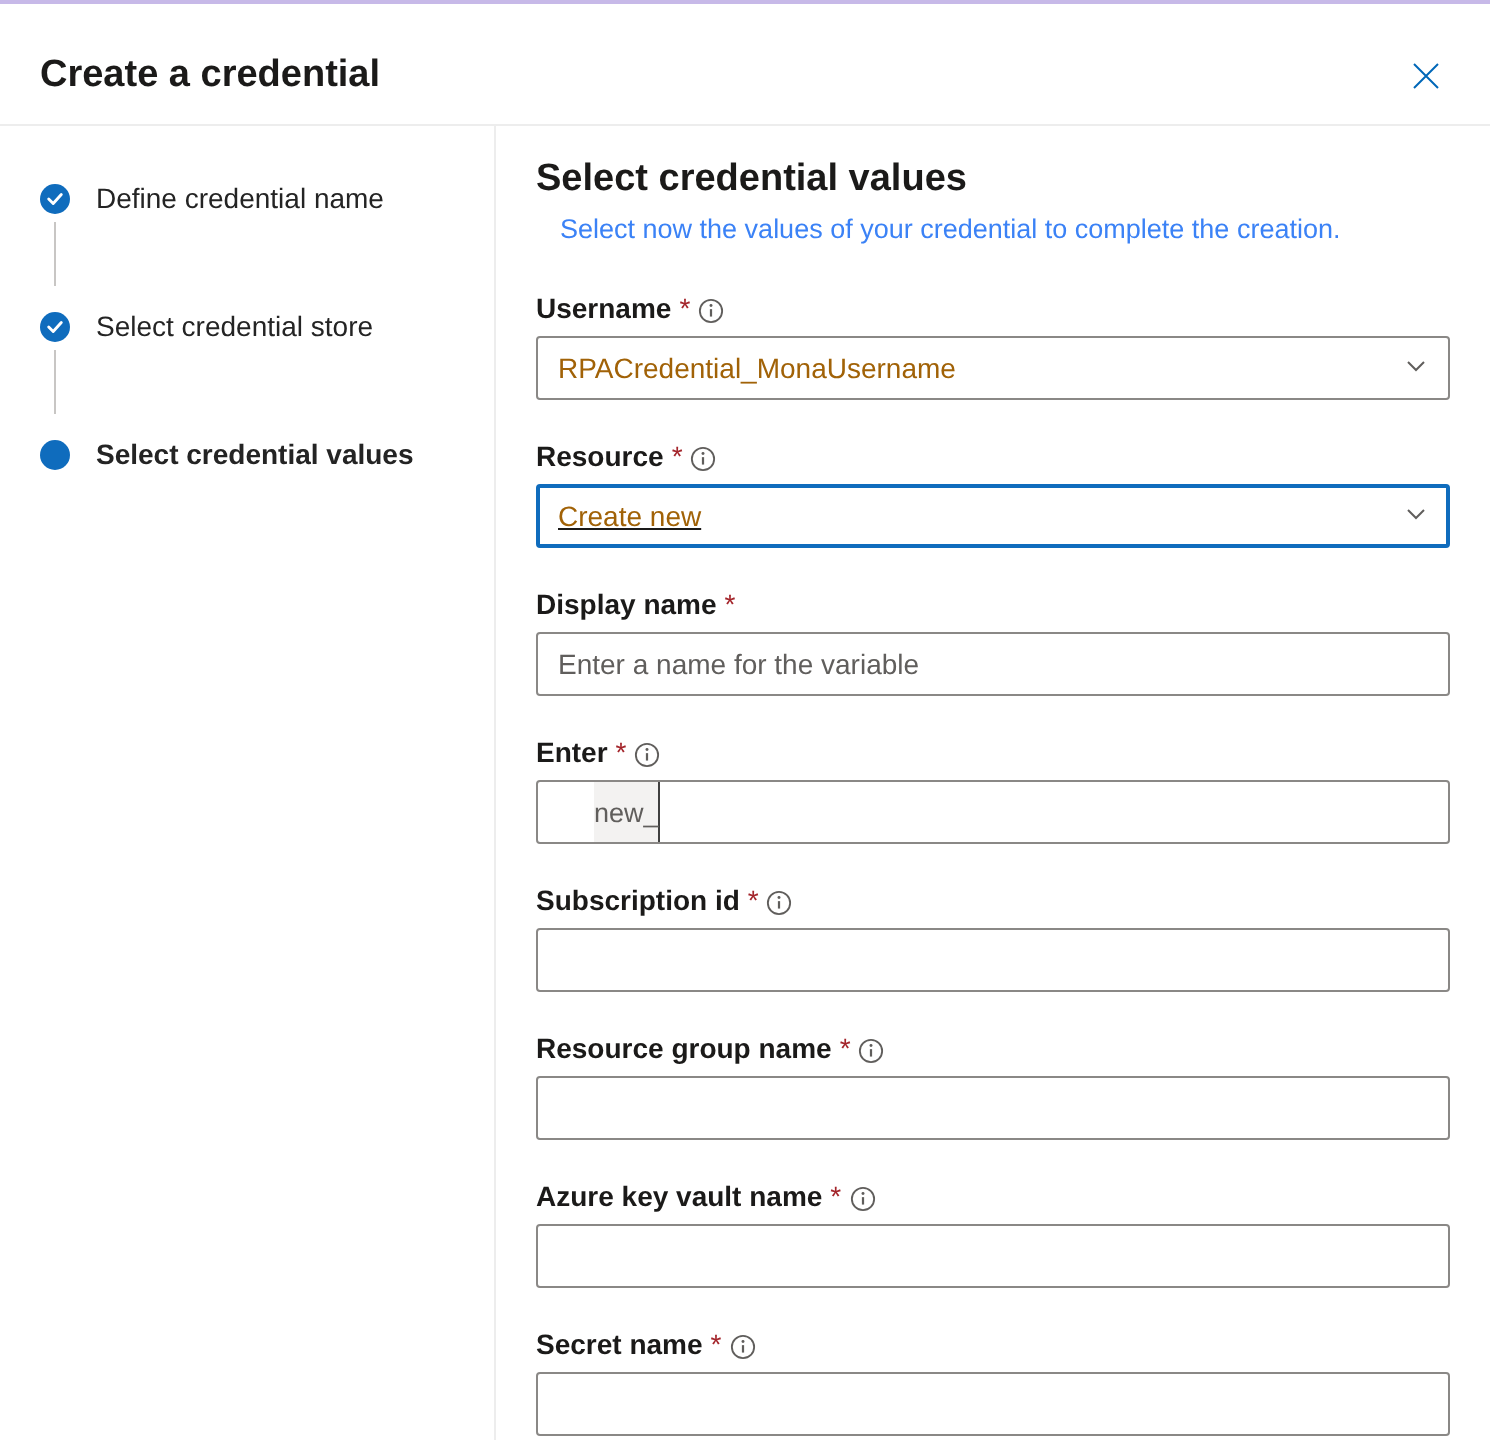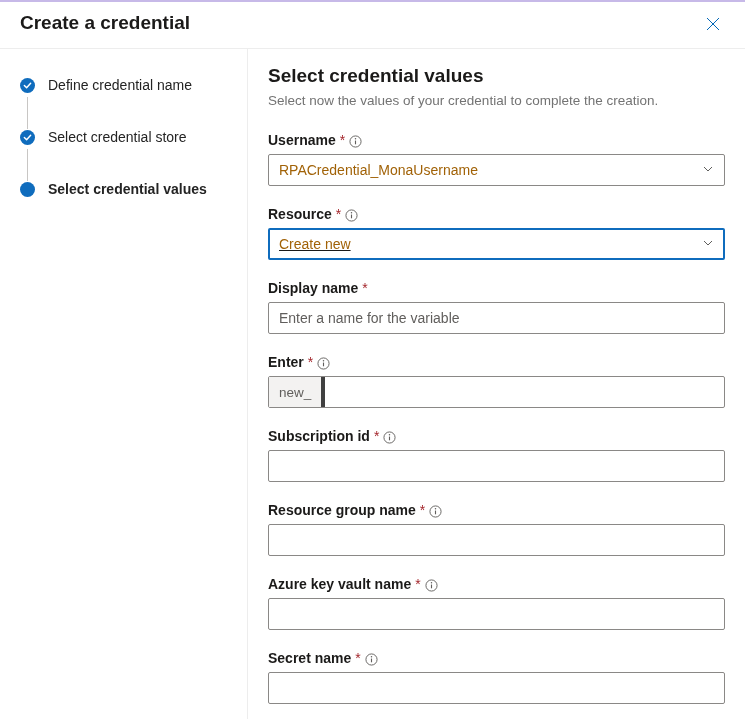--- a/index.html
+++ b/index.html
@@ -1,63 +1,63 @@
 <!DOCTYPE html>
 <html><head>
 <meta charset="utf-8">
 <style>
   * { box-sizing: border-box; font-family: "Segoe UI", -apple-system, sans-serif; }
   body { margin: 0; padding: 0; background: #fff; width: 745px; height: 720px; overflow: hidden;}
   .topbar { border-top: 2px solid #c7b9e8; }
   .header {
-    display: flex; justify-content: space-between; align-items: flex-start;
-    padding: 10px 20px 12px 20px;
+    display: flex; justify-content: space-between; align-items: center;
+    padding: 24px 20px 12px 20px;
     border-bottom: 1px solid #ededed;
   }
   .header-title { font-size: 19px; font-weight: 600; color: #1b1a19; }
   .close-btn { width: 24px; height: 24px; display:flex;align-items:center;justify-content:center; cursor:pointer; color:#0067b8;}
   .content { display: flex; height: calc(100% - 50px);}
   .sidebar {
     width: 248px; flex-shrink:0; padding: 28px 20px;
     border-right: 1px solid #ededed;
   }
   .step { display:flex; align-items:center; gap:13px; position:relative; }
-  .step + .step { margin-top: 36px; }
+  .step + .step { margin-top: 48px; }
   .step::before {
     content:''; position:absolute; left:7px; top:20px; width:1px; height:32px; background:#c8c6c4;
   }
   .step:last-child::before { display:none; }
   .step-dot {
     width:15px; height:15px; border-radius:50%; flex-shrink:0;
     display:flex;align-items:center;justify-content:center;
   }
   .step-dot.done { background:#0f6cbd; }
   .step-dot.done svg { width:9px;height:9px; }
   .step-dot.current { background:#0f6cbd; }
   .step-label { font-size:14px; color:#242424; }
   .step-label.current { font-weight:600; }
   .main { flex:1; padding: 16px 20px 20px 20px; overflow:auto;}
   .main-title { font-size:19px; font-weight:600; color:#1b1a19; margin:0 0 6px;}
-  .main-subtitle { font-size:13.5px; color:#737373; margin:0 0 24px;}
+  .main-subtitle { font-size:13.5px; color:#3b82f6; margin:0 12px 24px;}
   .field { margin-bottom: 20px; }
   .field-label { font-size:14px; font-weight:600; color:#1b1a19; display:flex;align-items:flex-end;gap:4px; margin-bottom:6px;}
   .req { color:#a4262c; font-weight:400; }
   .info-icon { width:13px;height:13px; color:#605e5c; display:inline-flex;}
   .select, .input {
     width:100%; height:32px; border:1px solid #8a8886; border-radius:2px;
     padding: 0 10px; font-size:14px; color:#1b1a19; background:#fff;
     display:flex;align-items:center;justify-content:space-between;
   }
   .select.focused { border:2px solid #0f6cbd; padding: 0 9px; text-decoration: underline;}
   .select-val { color:#a16207;text-align:right; }
   .chev { color:#605e5c; }
   .input { }
   .input::placeholder, .ph { color:#605e5c; }
   .prefixed { display:flex; width:100%; height:32px; border:1px solid #8a8886; border-radius:2px;}
-  .prefix { background:#f3f2f1; padding:0 10px; display:flex;align-items:center; font-size:13.5px; color:#605e5c; border-right:4px solid #404040;}
+  .prefix { background:#f3f2f1; padding:0 0; display:flex;align-items:center; font-size:13.5px; color:#605e5c; border-right:1px solid #404040;margin-left:28px;}
   .prefixed input { border:none; flex:1; padding:0 10px; font-size:14px; outline:none;}
   .create-btn {
     display:inline-flex; align-items:center; justify-content:center;
     height:32px; padding:0 18px; background:#f3f2f1; color:#a19f9d;
     font-size:14px; font-weight:400; border:none; border-radius:2px;
     cursor:not-allowed;
   }
   input.input { outline:none; }
 </style>
 </head>

